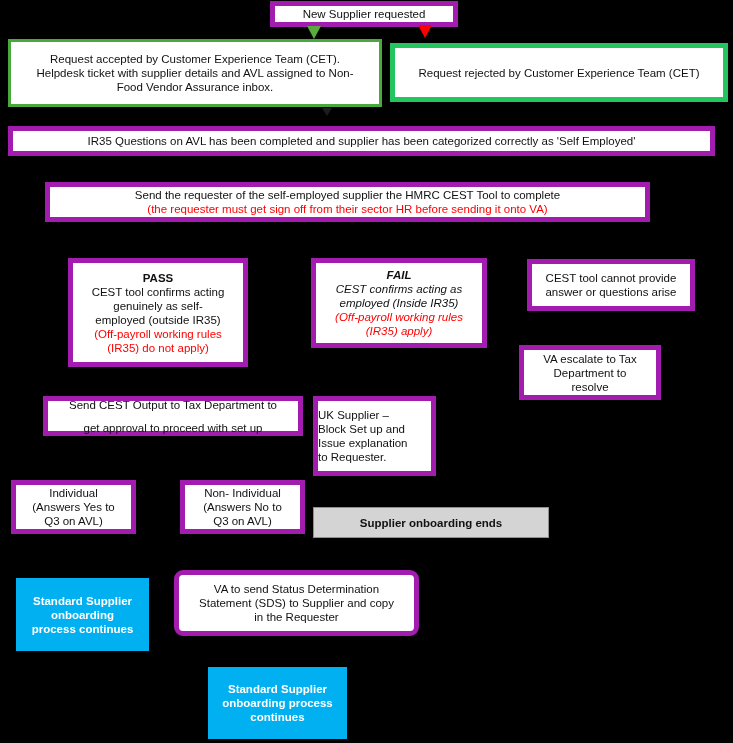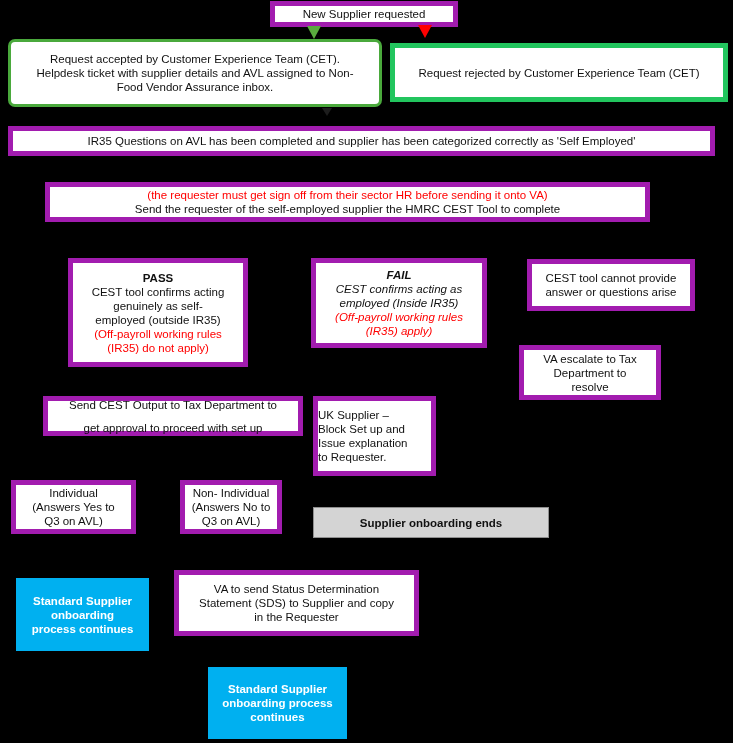--- a/index.html
+++ b/index.html
@@ -75,39 +75,39 @@
 
 <div id="canvas">
 
   <div class="node plain" style="left:270px; top:1px; width:188px; height:26px;">
     <span class="ln">New Supplier requested</span>
   </div>
 
   <div class="arrow green" style="left:307px; top:26px;"></div>
   <div class="arrow red" style="left:418px; top:25px;"></div>
 
-  <div class="node green-border" style="left:8px; top:39px; width:374px; height:68px;border-radius:7px;">
+  <div class="node green-border" style="left:8px; top:39px; width:374px; height:68px;">
     <span class="ln">Request accepted by Customer Experience Team (CET).</span>
     <span class="ln">Helpdesk ticket with supplier details and AVL assigned to Non-</span>
     <span class="ln">Food Vendor Assurance inbox.</span>
   </div>
 
   <div class="node red-border" style="left:390px; top:43px; width:338px; height:59px;">
     <span class="ln">Request rejected by Customer Experience Team (CET)</span>
   </div>
 
   <div class="arrow dark" style="left:322px; top:108px;"></div>
 
   <div class="node plain" style="left:8px; top:126px; width:707px; height:30px;">
     <span class="ln">IR35 Questions on AVL has been completed and supplier has been categorized correctly as 'Self Employed'</span>
   </div>
 
   <div class="node plain" style="left:45px; top:182px; width:605px; height:40px;">
+    <span class="ln">Send the requester of the self-employed supplier the HMRC CEST Tool to complete</span>
     <span class="ln red-text">(the requester must get sign off from their sector HR before sending it onto VA)</span>
-    <span class="ln">Send the requester of the self-employed supplier the HMRC CEST Tool to complete</span>
   </div>
 
   <div class="node plain" style="left:68px; top:258px; width:180px; height:109px;">
     <span class="ln hdr">PASS</span>
     <span class="ln">CEST tool confirms acting</span>
     <span class="ln">genuinely as self-</span>
     <span class="ln">employed (outside IR35)</span>
     <span class="ln red-text">(Off-payroll working rules</span>
     <span class="ln red-text">(IR35) do not apply)</span>
   </div>
@@ -142,37 +142,37 @@
     <span class="ln">Issue explanation</span>
     <span class="ln">to Requester.</span>
   </div>
 
   <div class="node plain" style="left:11px; top:480px; width:125px; height:54px;">
     <span class="ln">Individual</span>
     <span class="ln">(Answers Yes to</span>
     <span class="ln">Q3 on AVL)</span>
   </div>
 
-  <div class="node plain" style="left:180px; top:480px; width:102px; height:54px;">
+  <div class="node plain" style="left:180px; top:480px; width:125px; height:54px;">
     <span class="ln">Non- Individual</span>
     <span class="ln">(Answers No to</span>
     <span class="ln">Q3 on AVL)</span>
   </div>
 
   <div class="node grey-fill" style="left:313px; top:507px; width:236px; height:31px;">
     <span class="ln">Supplier onboarding ends</span>
   </div>
 
   <div class="node blue-fill" style="left:16px; top:578px; width:133px; height:73px;">
     <span class="ln">Standard Supplier</span>
     <span class="ln">onboarding</span>
     <span class="ln">process continues</span>
   </div>
 
-  <div class="node plain" style="left:174px; top:570px; width:245px; height:66px;">
+  <div class="node plain" style="left:174px; top:570px; width:245px; height:66px;border-radius:9px;">
     <span class="ln">VA to send Status Determination</span>
     <span class="ln">Statement (SDS) to Supplier and copy</span>
     <span class="ln">in the Requester</span>
   </div>
 
   <div class="node blue-fill" style="left:208px; top:667px; width:139px; height:72px;">
     <span class="ln">Standard Supplier</span>
     <span class="ln">onboarding process</span>
     <span class="ln">continues</span>
   </div>

